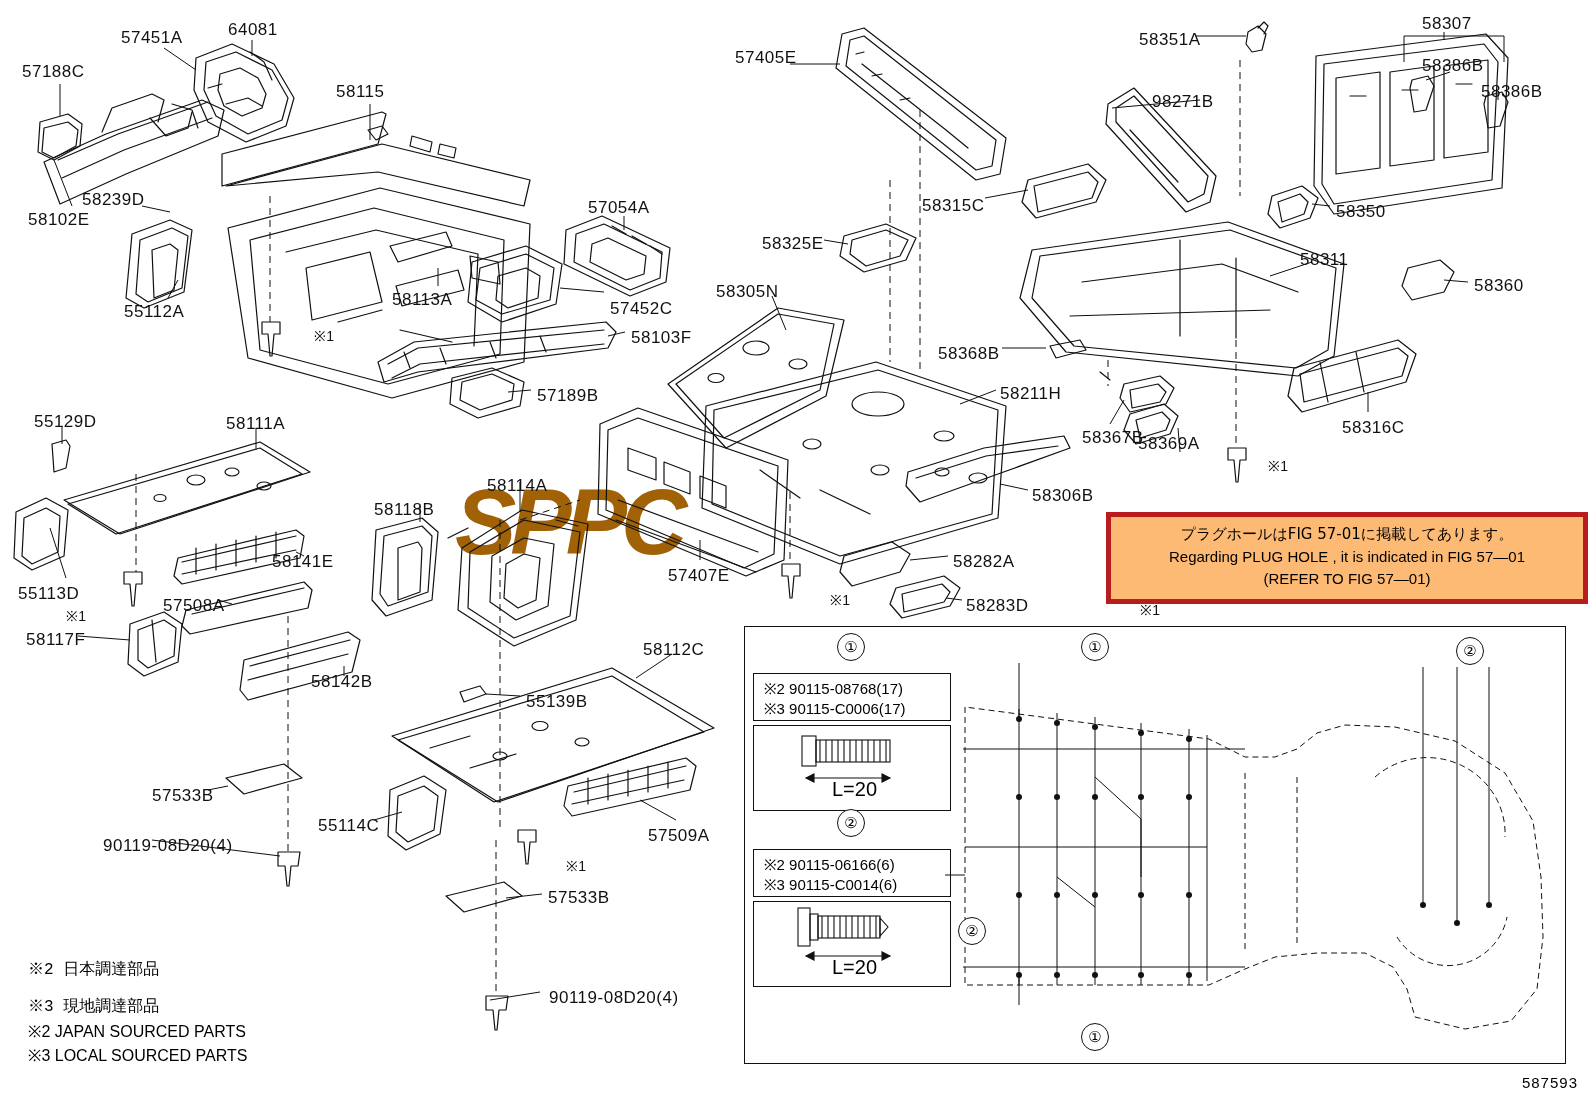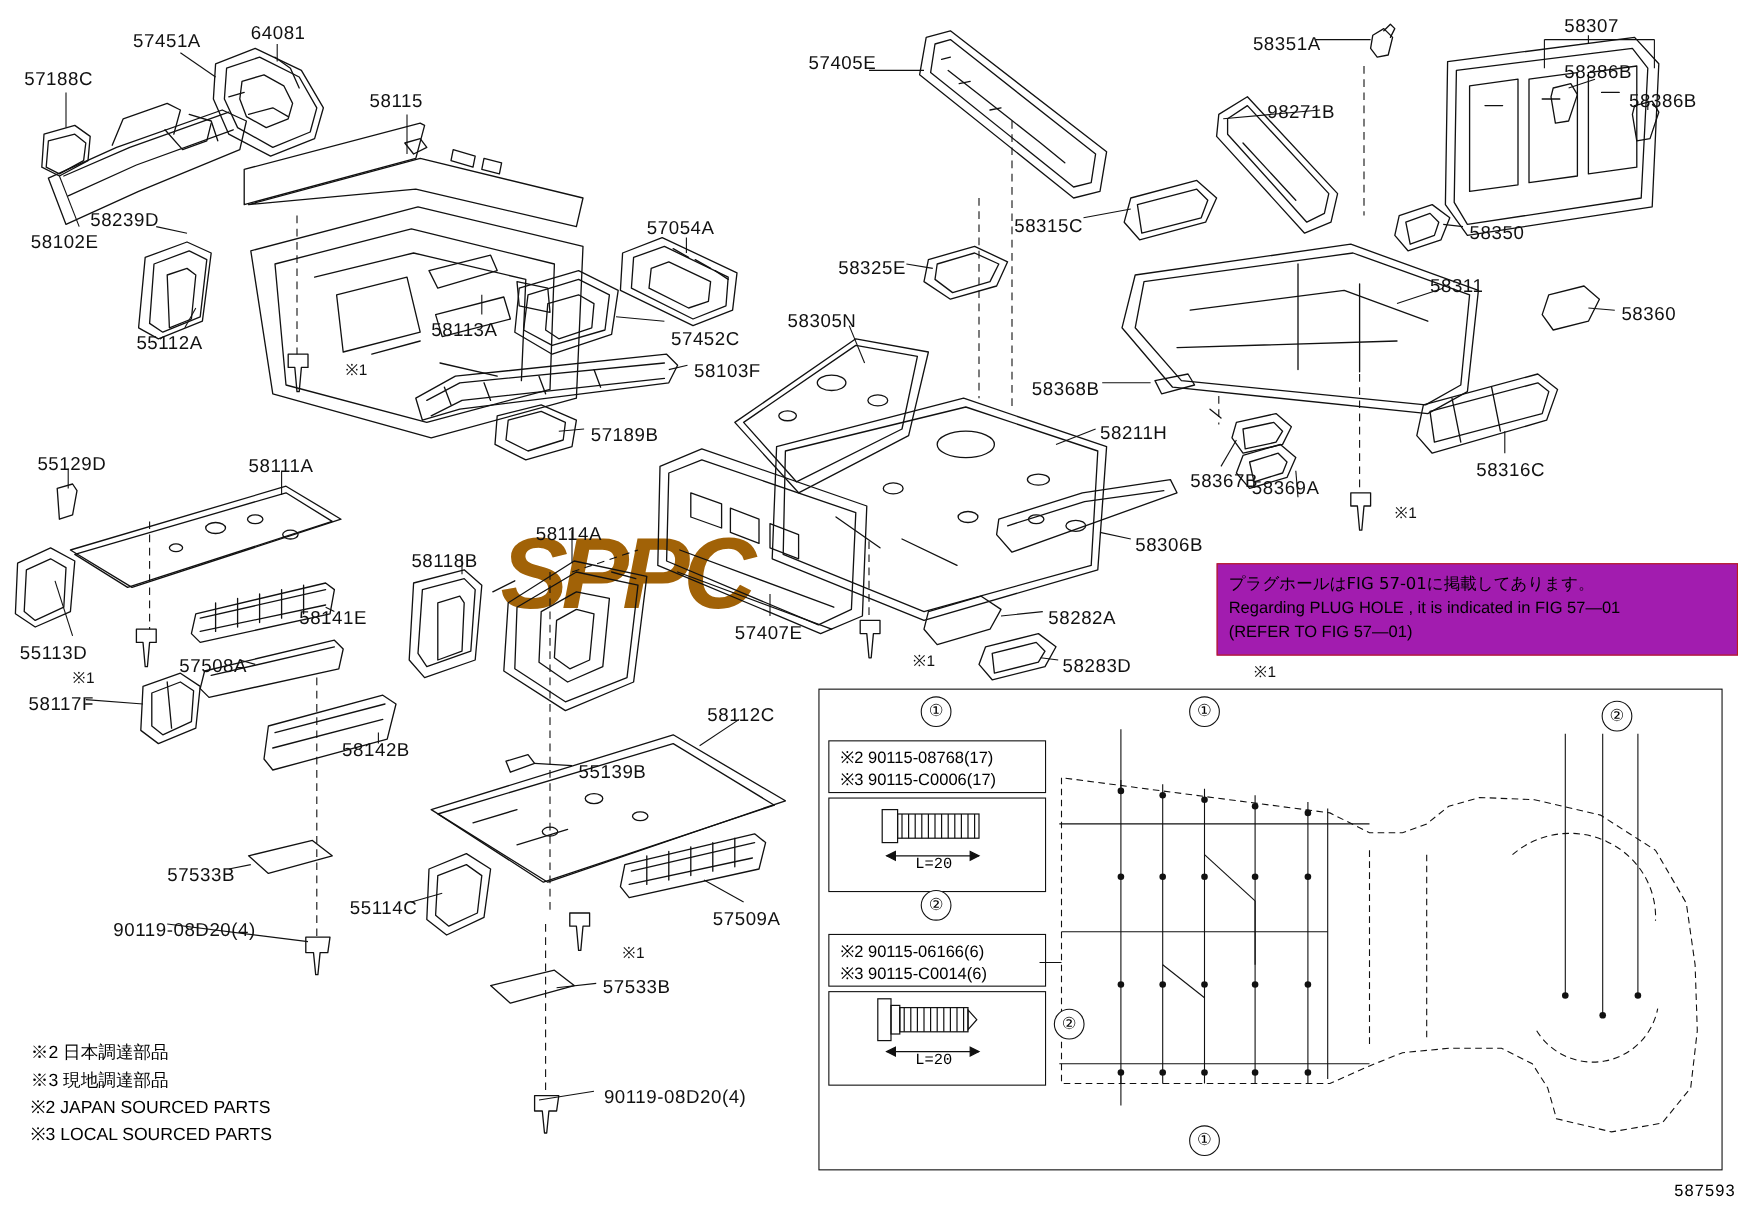--- a/index.html
+++ b/index.html
@@ -37,23 +37,24 @@
     font-size: 92px;
     font-weight: bold;
     font-style: italic;
     color: #a16207;
     letter-spacing: -6px;
     user-select: none;
   }
   
   .notebox {
     position: absolute;
-    border: 1px solid #b91c1c;
-    background: #a21caf;
+    border: 5px solid #b91c1c;
+    background: #fdba74;
     padding: 6px 10px 8px 10px;
+    text-align: center;
     line-height: 1.5;
   }
   .notebox div { font-size: 15px; white-space: nowrap; }
   .notebox .jpline { font-family: "DejaVu Sans", sans-serif; }
   
   .panel {
     position: absolute;
     border: 1px solid #111;
     background: #fff;
   }
@@ -66,30 +67,30 @@
     position: absolute;
     width: 26px; height: 26px;
     border: 1px solid #111;
     border-radius: 50%;
     background: #fff;
     font-size: 15px;
     line-height: 26px;
     text-align: center;
   }
   .boltline { position: absolute; font-size: 15px; white-space: nowrap; }
-  .llab { position: absolute; font-size: 14px; font-family: Liberation Mono, monospace; }
+  .llab { position: absolute; font-size: 20px; }
   .footer {
     position: absolute;
     right: 14px;
     bottom: 8px;
     font-size: 15px;
     letter-spacing: 1px;
   }
   .legend { position: absolute; font-size: 16px; line-height: 1.55; }
-  .legend .jp { font-family: Liberation Sans, sans-serif; }
+  .legend .jp { font-family: Liberation Mono, monospace; margin-top: 12px; }
 </style>
 </head>
 <body>
 
 <div id="sheet">
 
   <div class="wm" style="left:455px; top:470px;">SPPC</div>
   <div class="wm" style="left:1060px; top:470px;"></div>
 
   <svg class="art" viewBox="0 0 1592 1099">

